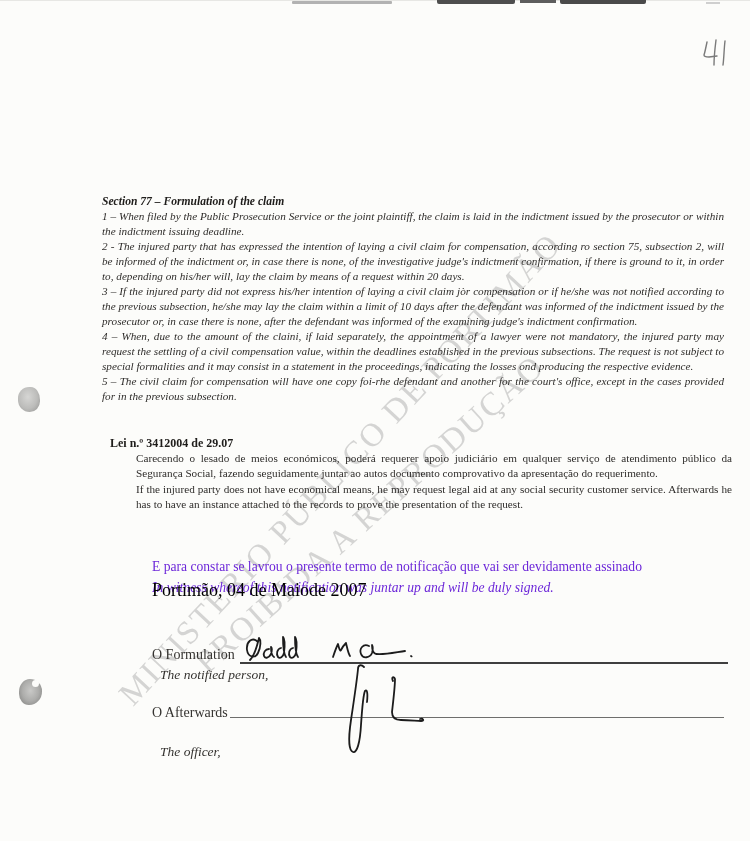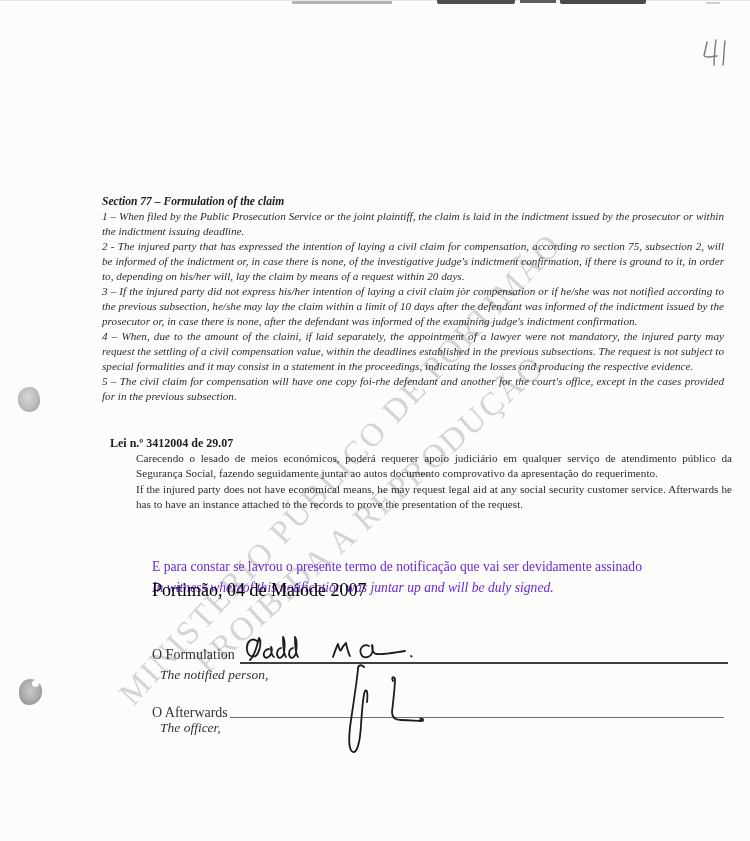--- a/index.html
+++ b/index.html
@@ -123,21 +123,21 @@
       <path d="M13,9 C7,3 1,9 2,17 C3,24 10,26 13,20 C16,14 16,7 14,5 C12,13 10,22 5,27"></path>
       <path d="M24,16 C20,16 18,20 19,23 C20,26 24,25 26,21 C27,18 27,15 26,14 C26,18 27,23 29,24"></path>
       <path d="M36,15 C32,16 31,21 33,24 C35,26 38,24 39,20 C40,12 40,6 38,4 C38,12 38,20 41,24"></path>
       <path d="M48,15 C44,16 43,21 45,24 C47,26 50,24 51,20 C52,12 52,6 50,4 C50,12 50,20 53,24"></path>
       <path d="M88,24 C90,18 92,13 93,11 C94,15 95,19 96,17 C98,13 100,11 101,10 C102,14 103,20 105,23"></path>
       <path d="M124,13 C118,10 114,16 116,21 C118,26 125,25 127,20 C128,17 128,14 127,12 C127,16 128,20 131,21 C140,22 152,19 160,18"></path>
       <path d="M166,23 L166.6,23.4"></path>
     </svg>
 
     <div class="sig-label-pt" style="top:705px;">O Afterwards</div>
-    <div class="sig-label-en" style="top:720px;">The officer,</div>
+    <div class="sig-label-en" style="top:744px;">The officer,</div>
     <div class="sig-line line-inspector"></div>
     <svg class="sig-svg" style="left:335px;top:655px;" width="100" height="105" viewBox="0 0 100 105">
       <path d="M29,12 C26,9 23,10 23,14 C22,25 19,45 16,65 C13,85 14,96 18,97 C22,98 25,88 26,70 C27,55 28,40 30,36 C32,34 33,38 32,47"></path>
       <path d="M58,26 C56,22 59,21 60,24 C60,32 58,48 57,57 C57,63 60,65 66,65 C74,65 82,66 86,66 C90,66 88,63 85,64"></path>
     </svg>
 
   </div>
 </div>
 
 </body></html>

